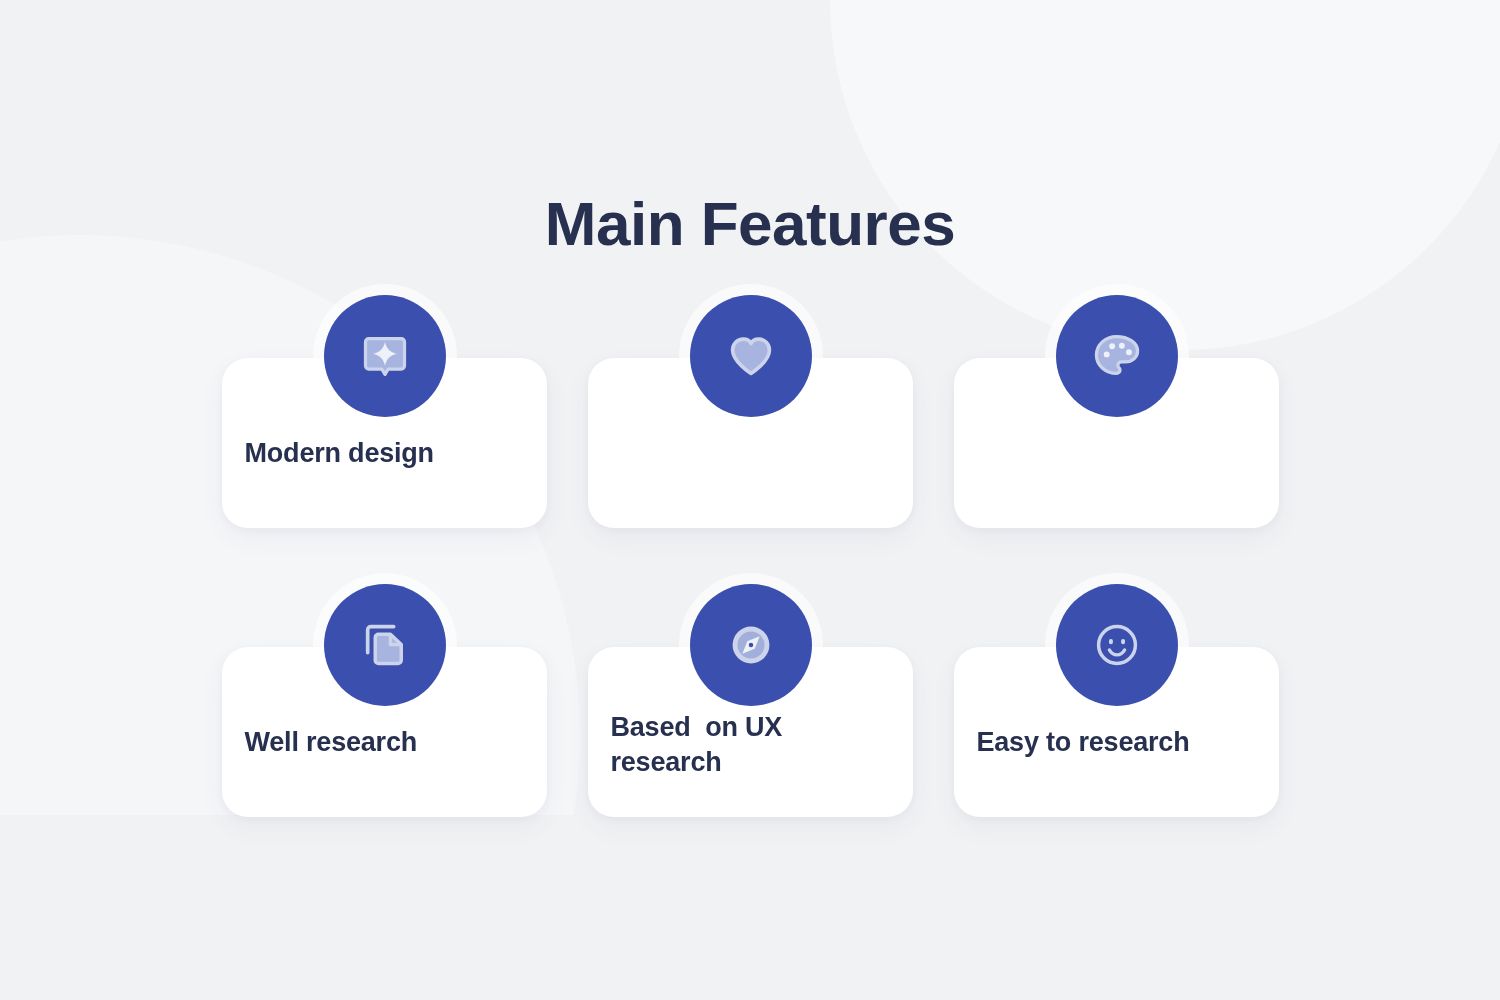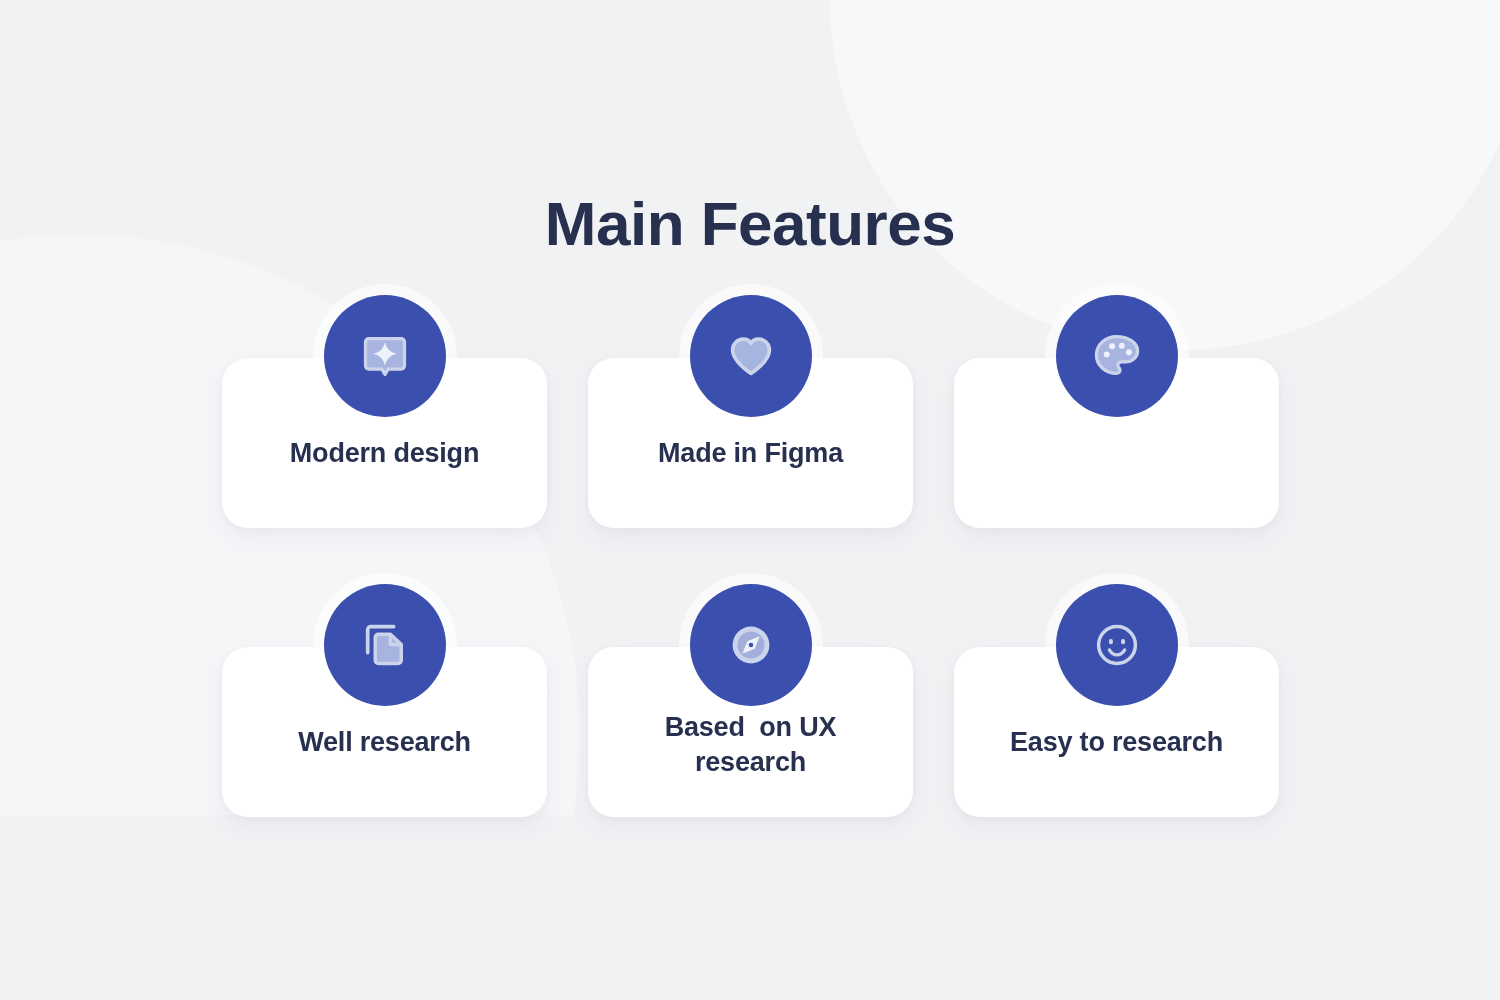--- a/index.html
+++ b/index.html
@@ -102,21 +102,21 @@
     box-shadow: 0 0 0 11px rgba(255, 255, 255, 0.62);
   }
   .icon-badge svg {
     width: 52px;
     height: 52px;
     display: block;
   }
 
   .card-label {
     width: 280px;
-    text-align: center;
+    text-align: left;
     font-size: 27px;
     font-weight: 700;
     color: #27304f;
     line-height: 1.32;
     letter-spacing: -0.2px;
     padding-bottom: 0;
     margin-bottom: 56px;
     white-space: pre-wrap;
   }
   .feature-card.two-line .card-label {
@@ -150,21 +150,20 @@
     </div>
 
     <div class="feature-card">
       <div class="icon-badge">
         <span>
           <svg viewBox="0 0 48 48" fill="none">
             <path d="M24 40S7 29.5 7 18.5C7 12.7 11.5 8.5 16.8 8.5c3.2 0 6 1.6 7.2 4 1.2-2.4 4-4 7.2-4C36.5 8.5 41 12.7 41 18.5 41 29.5 24 40 24 40z" fill="#a8b4e0" stroke="#ccd4ec" stroke-width="3.4" stroke-linejoin="round"></path>
           </svg>
         </span>
       </div>
-      <div class="card-label">Made in Figma</div>
     </div>
 
     <div class="feature-card">
       <div class="icon-badge">
         <span>
           <svg viewBox="0 0 48 48" fill="none">
             <path d="M23.5 6C13.3 6 5 13.6 5 23s8.3 17 18.5 17c2 0 3.3-1.4 3.3-3 0-.9-.4-1.6-1-2.2-.6-.6-1-1.4-1-2.3 0-1.7 1.5-3 3.3-3h3.8C38 29.5 43 25.2 43 19.4 43 11.9 34.3 6 23.5 6z" fill="#a8b4e0" stroke="#ccd4ec" stroke-width="3" stroke-linejoin="round"></path>
             <circle cx="14.5" cy="22.5" r="2.7" fill="#eef1f9"></circle>
             <circle cx="19.5" cy="15" r="2.7" fill="#eef1f9"></circle>
             <circle cx="28.5" cy="14.5" r="2.7" fill="#eef1f9"></circle>

